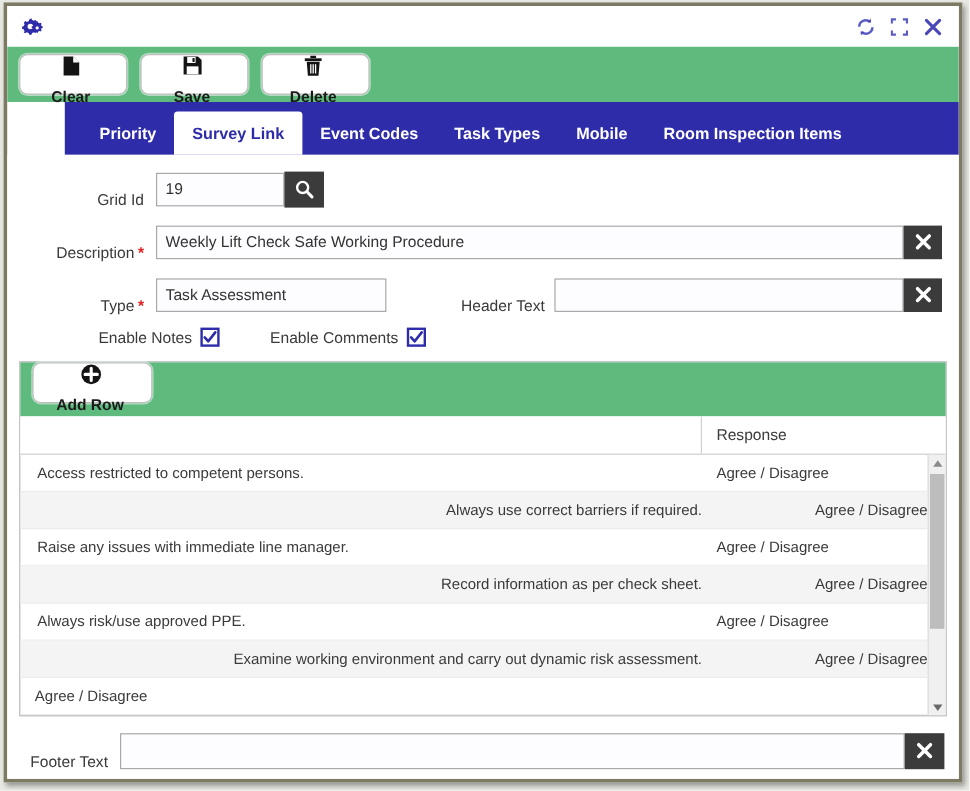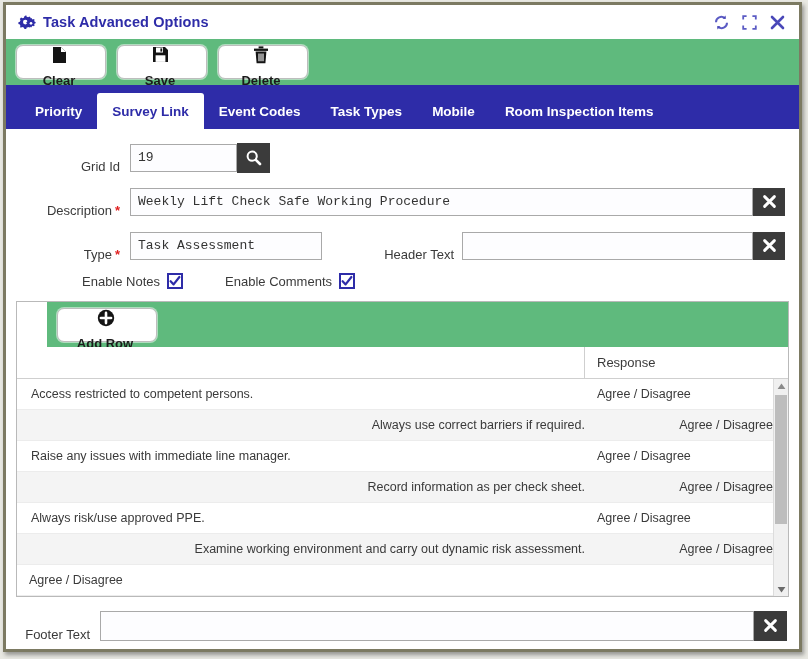--- a/index.html
+++ b/index.html
@@ -87,20 +87,21 @@
   .tb-ico { width: 17px; height: 18px; display:block; flex:0 0 auto; }
 
   
   .tabstrip {
     height: 44px;
     background: #2e2ca8;
     display: flex;
     align-items: flex-end;
     padding-left: 14px;
     flex: 0 0 auto;
+    margin-left: 48px;
   }
   .tab {
     height: 36px;
     display: flex; align-items: center;
     padding: 0 15px;
     color: #ffffff;
     font-size: 13.5px;
     font-weight: bold;
     white-space: nowrap;
     cursor: pointer;
@@ -133,21 +134,21 @@
   .req { color: #e02020; font-weight: bold; margin-left: 3px; }
 
   .inp {
     height: 28px;
     border: 1px solid #a9a9a9;
     background: #fdfdff;
     font-size: 13px;
     color: #333;
     padding: 0 7px;
     outline: none;
-    font-family: Liberation Mono, monospace;
+    font-family: Liberation Sans, sans-serif;
   }
   .sqbtn {
     width: 33px; height: 30px;
     background: #3b3b3b;
     border: none;
     display: flex; align-items: center; justify-content: center;
     cursor: pointer;
     flex: 0 0 auto;
   }
   .sqbtn.small { width: 32px; height: 28px; }
@@ -168,24 +169,23 @@
   .gridblock {
     margin: 6px 10px 0 10px;
     border: 1px solid #b9b9b9;
     display: flex;
     flex-direction: column;
     background: #fff;
   }
   .grid-toolbar {
     height: 45px;
     background: #5fba7d;
-    display: flex; align-items: center;
+    display: flex; 
     padding-left: 10px;
     flex: 0 0 auto;
-    margin-left: 30px;
   }
   .gridhead {
     display: flex;
     height: 32px;
     background: #ffffff;
     border-bottom: 1px solid #cfcfcf;
     flex: 0 0 auto;
   }
   .gh-c1 { flex: 0 0 568px; border-right: 1px solid #cfcfcf; }
   .gh-c2 {
@@ -263,21 +263,20 @@
         <span class="gears-icon">
           <svg width="18" height="18" viewBox="0 0 18 18">
             <g fill="#2e2ca8">
               <path d="M6.4 1.6l.5 1.5c.5.1 1 .3 1.4.6l1.4-.7 1.3 1.3-.7 1.4c.3.4.5.9.6 1.4l1.5.5v1.8l-1.5.5c-.1.5-.3 1-.6 1.4l.7 1.4-1.3 1.3-1.4-.7c-.4.3-.9.5-1.4.6l-.5 1.5H4.6l-.5-1.5c-.5-.1-1-.3-1.4-.6l-1.4.7L0 13.7l.7-1.4c-.3-.4-.5-.9-.6-1.4L-1.4 10.4V8.6l1.5-.5c.1-.5.3-1 .6-1.4L0 5.3l1.3-1.3 1.4.7c.4-.3.9-.5 1.4-.6l.5-1.5z" transform="translate(1.8 0.6)"></path>
               <circle cx="7.3" cy="9.1" r="2.3" fill="#ffffff"></circle>
               <path d="M13.6 9.3l.3 1c.35.07.67.2.95.4l.93-.45.87.87-.45.93c.2.28.33.6.4.95l1 .3v1.2l-1 .3c-.07.35-.2.67-.4.95l.45.93-.87.87-.93-.45c-.28.2-.6.33-.95.4l-.3 1h-1.2l-.3-1a3.1 3.1 0 0 1-.95-.4l-.93.45-.87-.87.45-.93a3.1 3.1 0 0 1-.4-.95l-1-.3v-1.2l1-.3c.07-.35.2-.67.4-.95l-.45-.93.87-.87.93.45c.28-.2.6-.33.95-.4l.3-1z" transform="translate(0 -4.3)"></path>
               <circle cx="13.0" cy="10.3" r="1.35" fill="#ffffff"></circle>
             </g>
           </svg>
         </span>
-        <span class="title-text">Task Advanced Options</span>
       </div>
       <div class="title-right">
         <span class="win-btn">
           <svg width="17" height="17" viewBox="0 0 17 17">
             <path d="M3 8.2a5.3 5.3 0 0 1 8.9-3.9" fill="none" stroke="#5b5bc4" stroke-width="2"></path>
             <path d="M14 8.8a5.3 5.3 0 0 1-8.9 3.9" fill="none" stroke="#5b5bc4" stroke-width="2"></path>
             <path d="M12.6 1.6l.2 3.4-3.3-.6z" fill="#4a48b8"></path>
             <path d="M4.4 15.4l-.2-3.4 3.3.6z" fill="#4a48b8"></path>
           </svg>
         </span>

